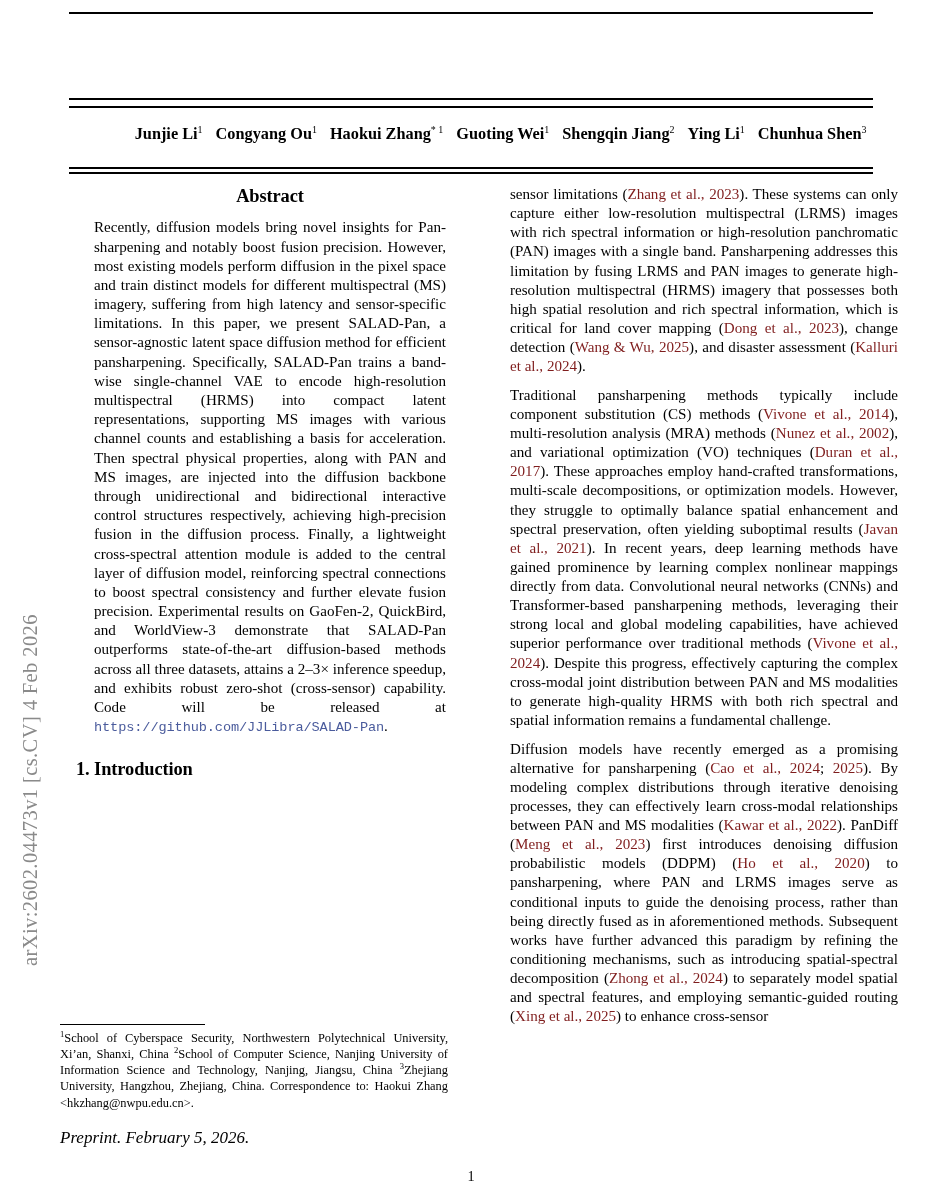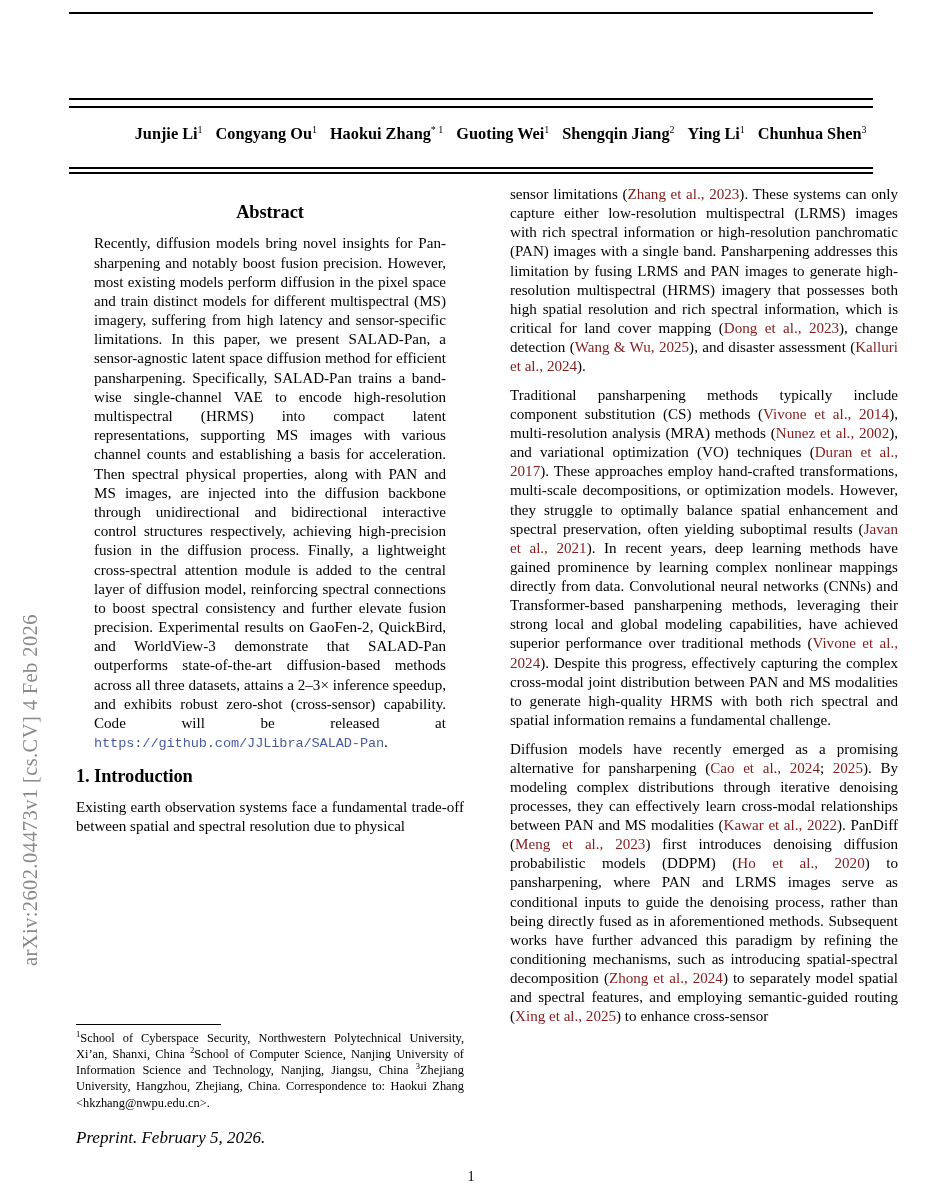--- a/index.html
+++ b/index.html
@@ -100,56 +100,56 @@
     text-justify: inter-word;
     hyphens: none;
   }
   .col-left  { left: 76px; }
   .col-right { left: 510px; }
 
   .abstract-head {
     text-align: center;
     font-size: 18.4px;
     font-weight: bold;
-    margin: 16px 0 10px 0;
+    margin: 0 0 10px 0;
     letter-spacing: -0.1px;
   }
 
   .abstract-body {
     width: 352px;
     margin: 0 auto;
     font-size: 15.1px;
     line-height: 1.272;
     text-align: justify;
   }
 
   p.para {
     margin: 0 0 9.5px 0;
   }
   p.para.tight { margin-bottom: 0; }
 
   .section-head {
     font-size: 18.4px;
     font-weight: bold;
-    margin: 13px 0 9px 0;
+    margin: 22px 0 9px 0;
     letter-spacing: -0.1px;
   }
 
   .url {
     font-family: Liberation Mono, monospace;
     font-size: 13.6px;
     color: #4a5b9c;
     letter-spacing: -0.1px;
   }
   .cite { color: #7f1d1d; }
 
   
   .footnote-wrap {
     position: absolute;
-    left: 76px;
+    left: 60px;
     top: 1024px;
     width: 388px;
   }
   .footnote-rule {
     width: 145px;
     border-top: 0.9px solid #000;
     margin: 0 0 5px 0;
   }
   .footnote {
     font-size: 12.4px;
@@ -201,21 +201,20 @@
   <div class="col col-left">
 
     <div class="abstract-head">Abstract</div>
 
     <div class="abstract-body">
       <p class="para tight"><span>Recently, diffusion models bring novel insights for Pan-sharpening and notably boost fusion precision. However, most existing models perform diffusion in the pixel space and train distinct models for different multispectral (MS) imagery, suffering from high latency and sensor-specific limitations. In this paper, we present SALAD-Pan, a sensor-agnostic latent space diffusion method for efficient pansharpening. Specifically, SALAD-Pan trains a band-wise single-channel VAE to encode high-resolution multispectral (HRMS) into compact latent representations, supporting MS images with various channel counts and establishing a basis for acceleration. Then spectral physical properties, along with PAN and MS images, are injected into the diffusion backbone through unidirectional and bidirectional interactive control structures respectively, achieving high-precision fusion in the diffusion process. Finally, a lightweight cross-spectral attention module is added to the central layer of diffusion model, reinforcing spectral connections to boost spectral consistency and further elevate fusion precision. Experimental results on GaoFen-2, QuickBird, and WorldView-3 demonstrate that SALAD-Pan outperforms state-of-the-art diffusion-based methods across all three datasets, attains a 2–3× inference speedup, and exhibits robust zero-shot (cross-sensor) capability. Code will be released at </span><span class="url">https://github.com/JJLibra/SALAD-Pan</span><span>.</span></p>
     </div>
 
     <div class="section-head">1. Introduction</div>
 
-    <p class="para">Existing earth observation systems face a fundamental trade-off between spatial and spectral resolution due to physical</p>
   </div>
 
   <div class="col col-right">
 
     <p class="para"><span>sensor limitations (</span><span class="cite">Zhang et al., 2023</span><span>). These systems can only capture either low-resolution multispectral (LRMS) images with rich spectral information or high-resolution panchromatic (PAN) images with a single band. Pansharpening addresses this limitation by fusing LRMS and PAN images to generate high-resolution multispectral (HRMS) imagery that possesses both high spatial resolution and rich spectral information, which is critical for land cover mapping (</span><span class="cite">Dong et al., 2023</span><span>), change detection (</span><span class="cite">Wang &amp; Wu, 2025</span><span>), and disaster assessment (</span><span class="cite">Kalluri et al., 2024</span><span>).</span></p>
 
     <p class="para"><span>Traditional pansharpening methods typically include component substitution (CS) methods (</span><span class="cite">Vivone et al., 2014</span><span>), multi-resolution analysis (MRA) methods (</span><span class="cite">Nunez et al., 2002</span><span>), and variational optimization (VO) techniques (</span><span class="cite">Duran et al., 2017</span><span>). These approaches employ hand-crafted transformations, multi-scale decompositions, or optimization models. However, they struggle to optimally balance spatial enhancement and spectral preservation, often yielding suboptimal results (</span><span class="cite">Javan et al., 2021</span><span>). In recent years, deep learning methods have gained prominence by learning complex nonlinear mappings directly from data. Convolutional neural networks (CNNs) and Transformer-based pansharpening methods, leveraging their strong local and global modeling capabilities, have achieved superior performance over traditional methods (</span><span class="cite">Vivone et al., 2024</span><span>). Despite this progress, effectively capturing the complex cross-modal joint distribution between PAN and MS modalities to generate high-quality HRMS with both rich spectral and spatial information remains a fundamental challenge.</span></p>
 
     <p class="para"><span>Diffusion models have recently emerged as a promising alternative for pansharpening (</span><span class="cite">Cao et al., 2024</span><span>; </span><span class="cite">2025</span><span>). By modeling complex distributions through iterative denoising processes, they can effectively learn cross-modal relationships between PAN and MS modalities (</span><span class="cite">Kawar et al., 2022</span><span>). PanDiff (</span><span class="cite">Meng et al., 2023</span><span>) first introduces denoising diffusion probabilistic models (DDPM) (</span><span class="cite">Ho et al., 2020</span><span>) to pansharpening, where PAN and LRMS images serve as conditional inputs to guide the denoising process, rather than being directly fused as in aforementioned methods. Subsequent works have further advanced this paradigm by refining the conditioning mechanisms, such as introducing spatial-spectral decomposition (</span><span class="cite">Zhong et al., 2024</span><span>) to separately model spatial and spectral features, and employing semantic-guided routing (</span><span class="cite">Xing et al., 2025</span><span>) to enhance cross-sensor</span></p>
   </div>

